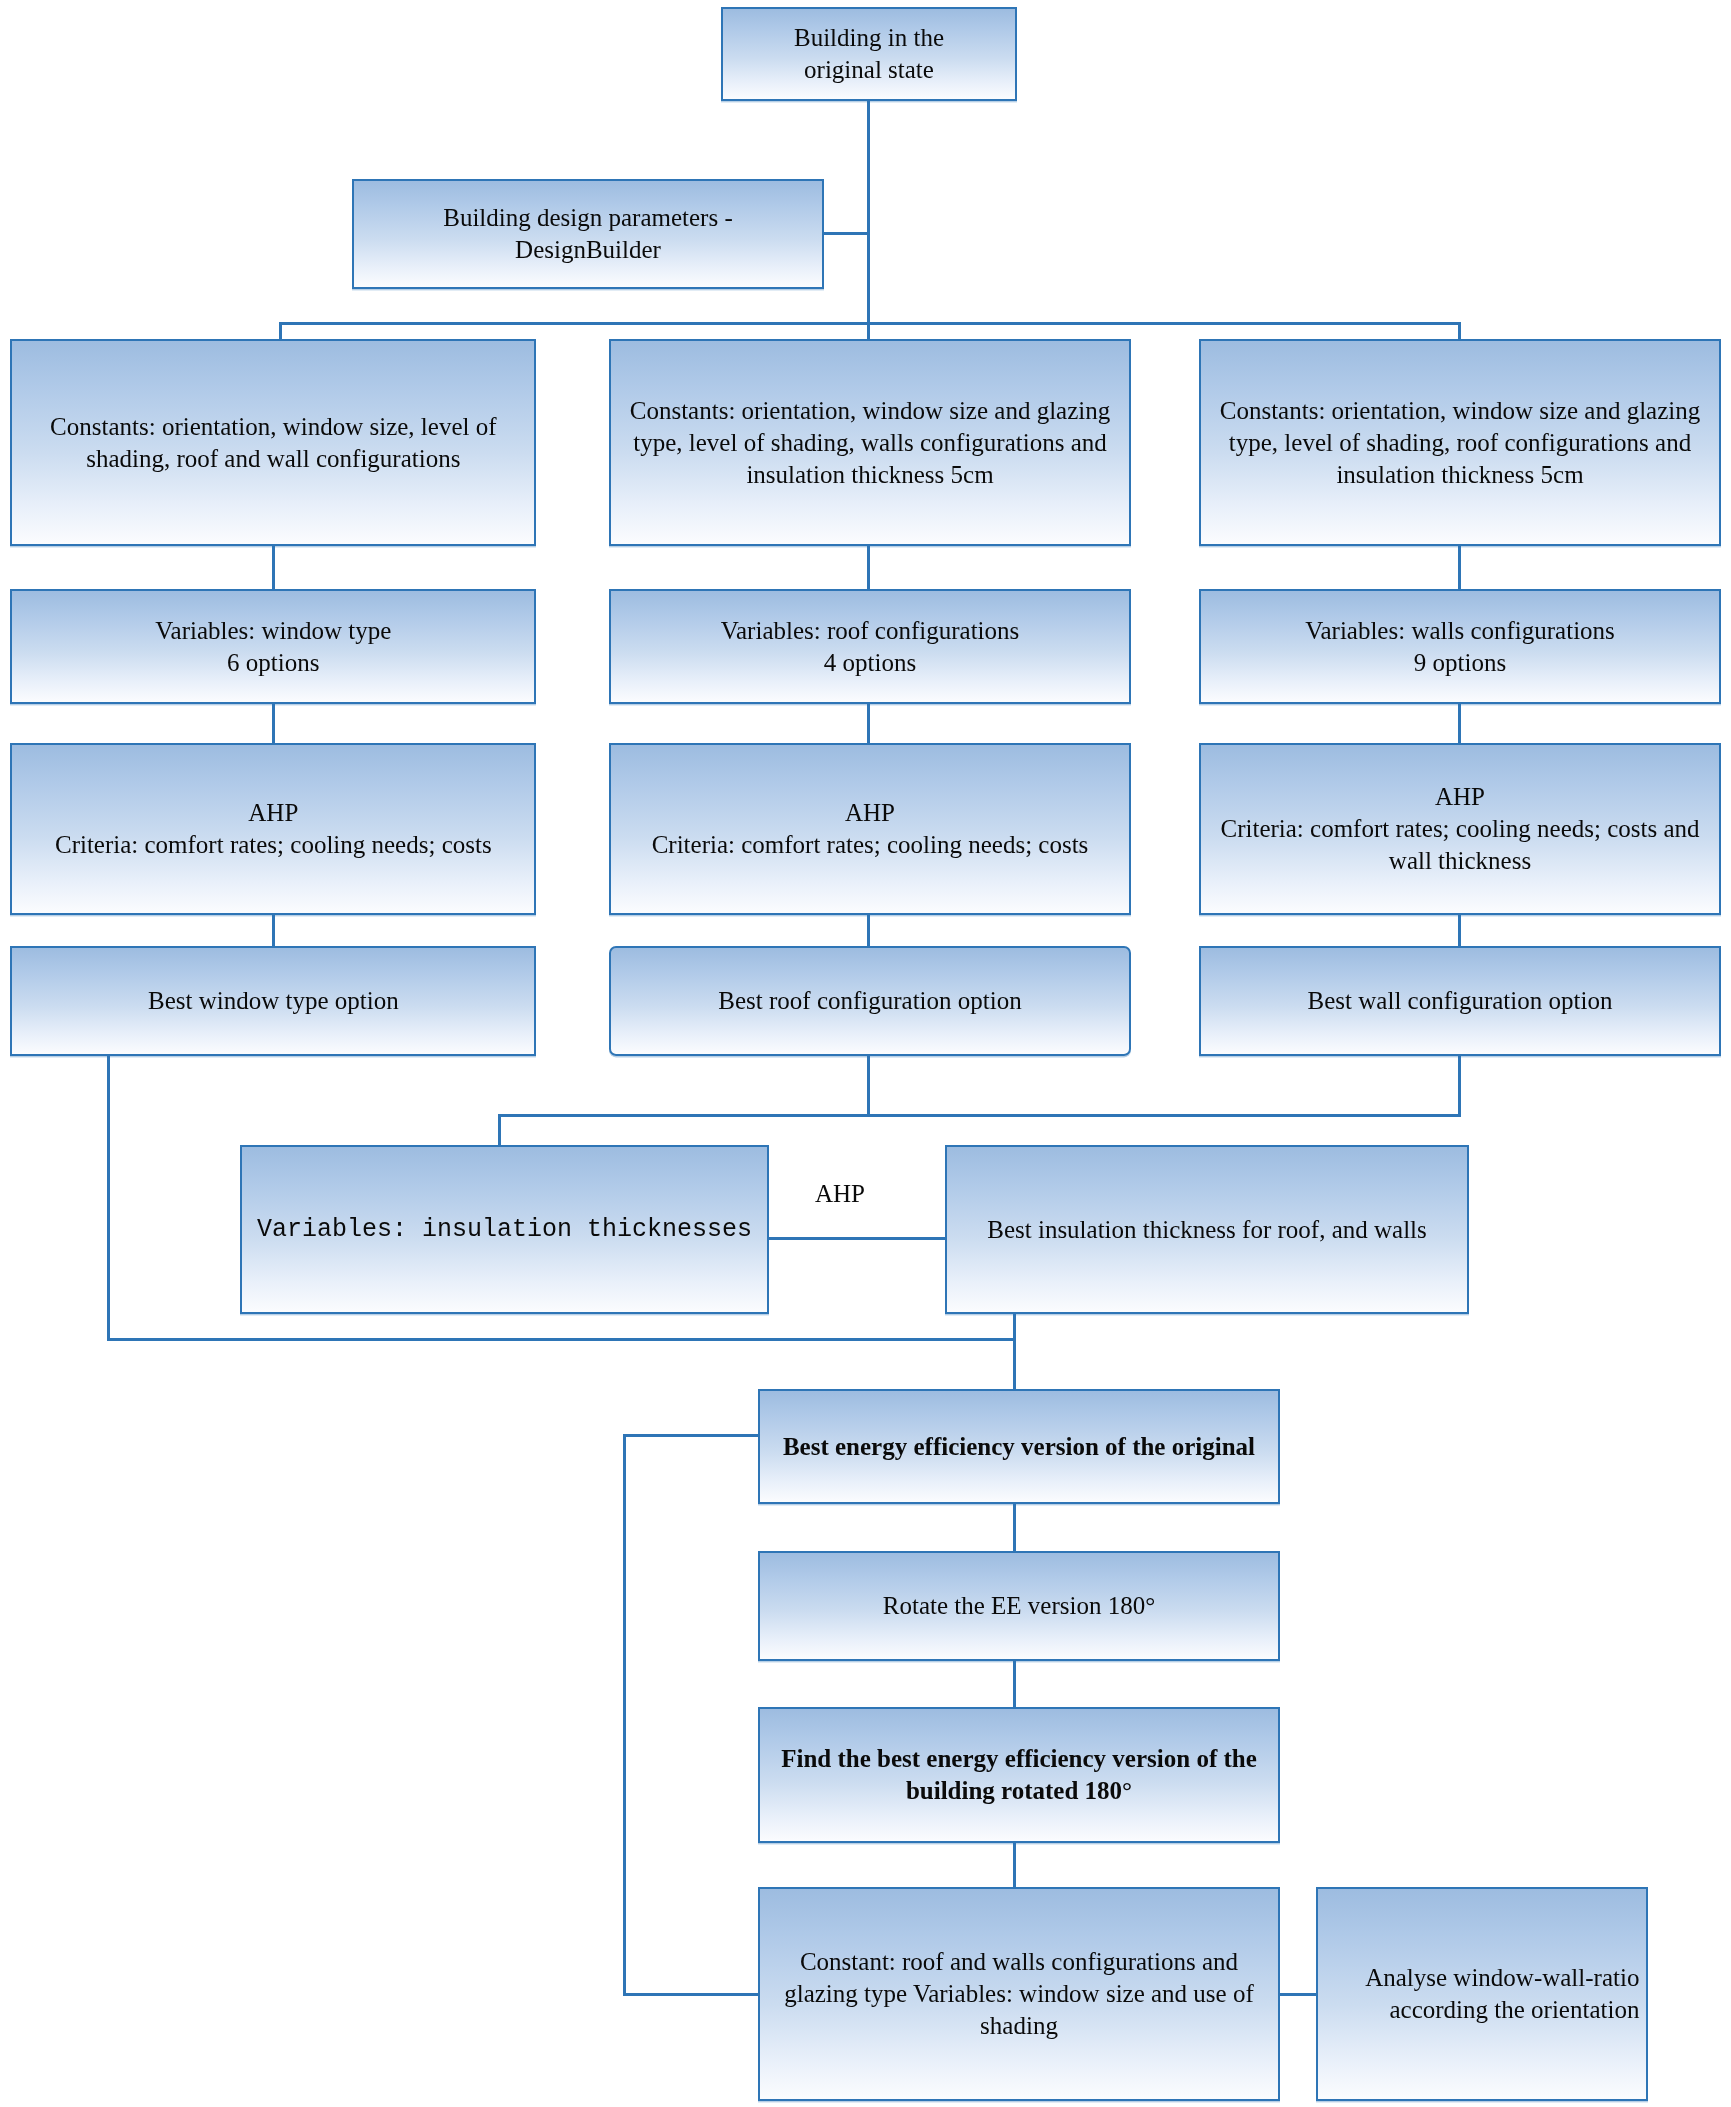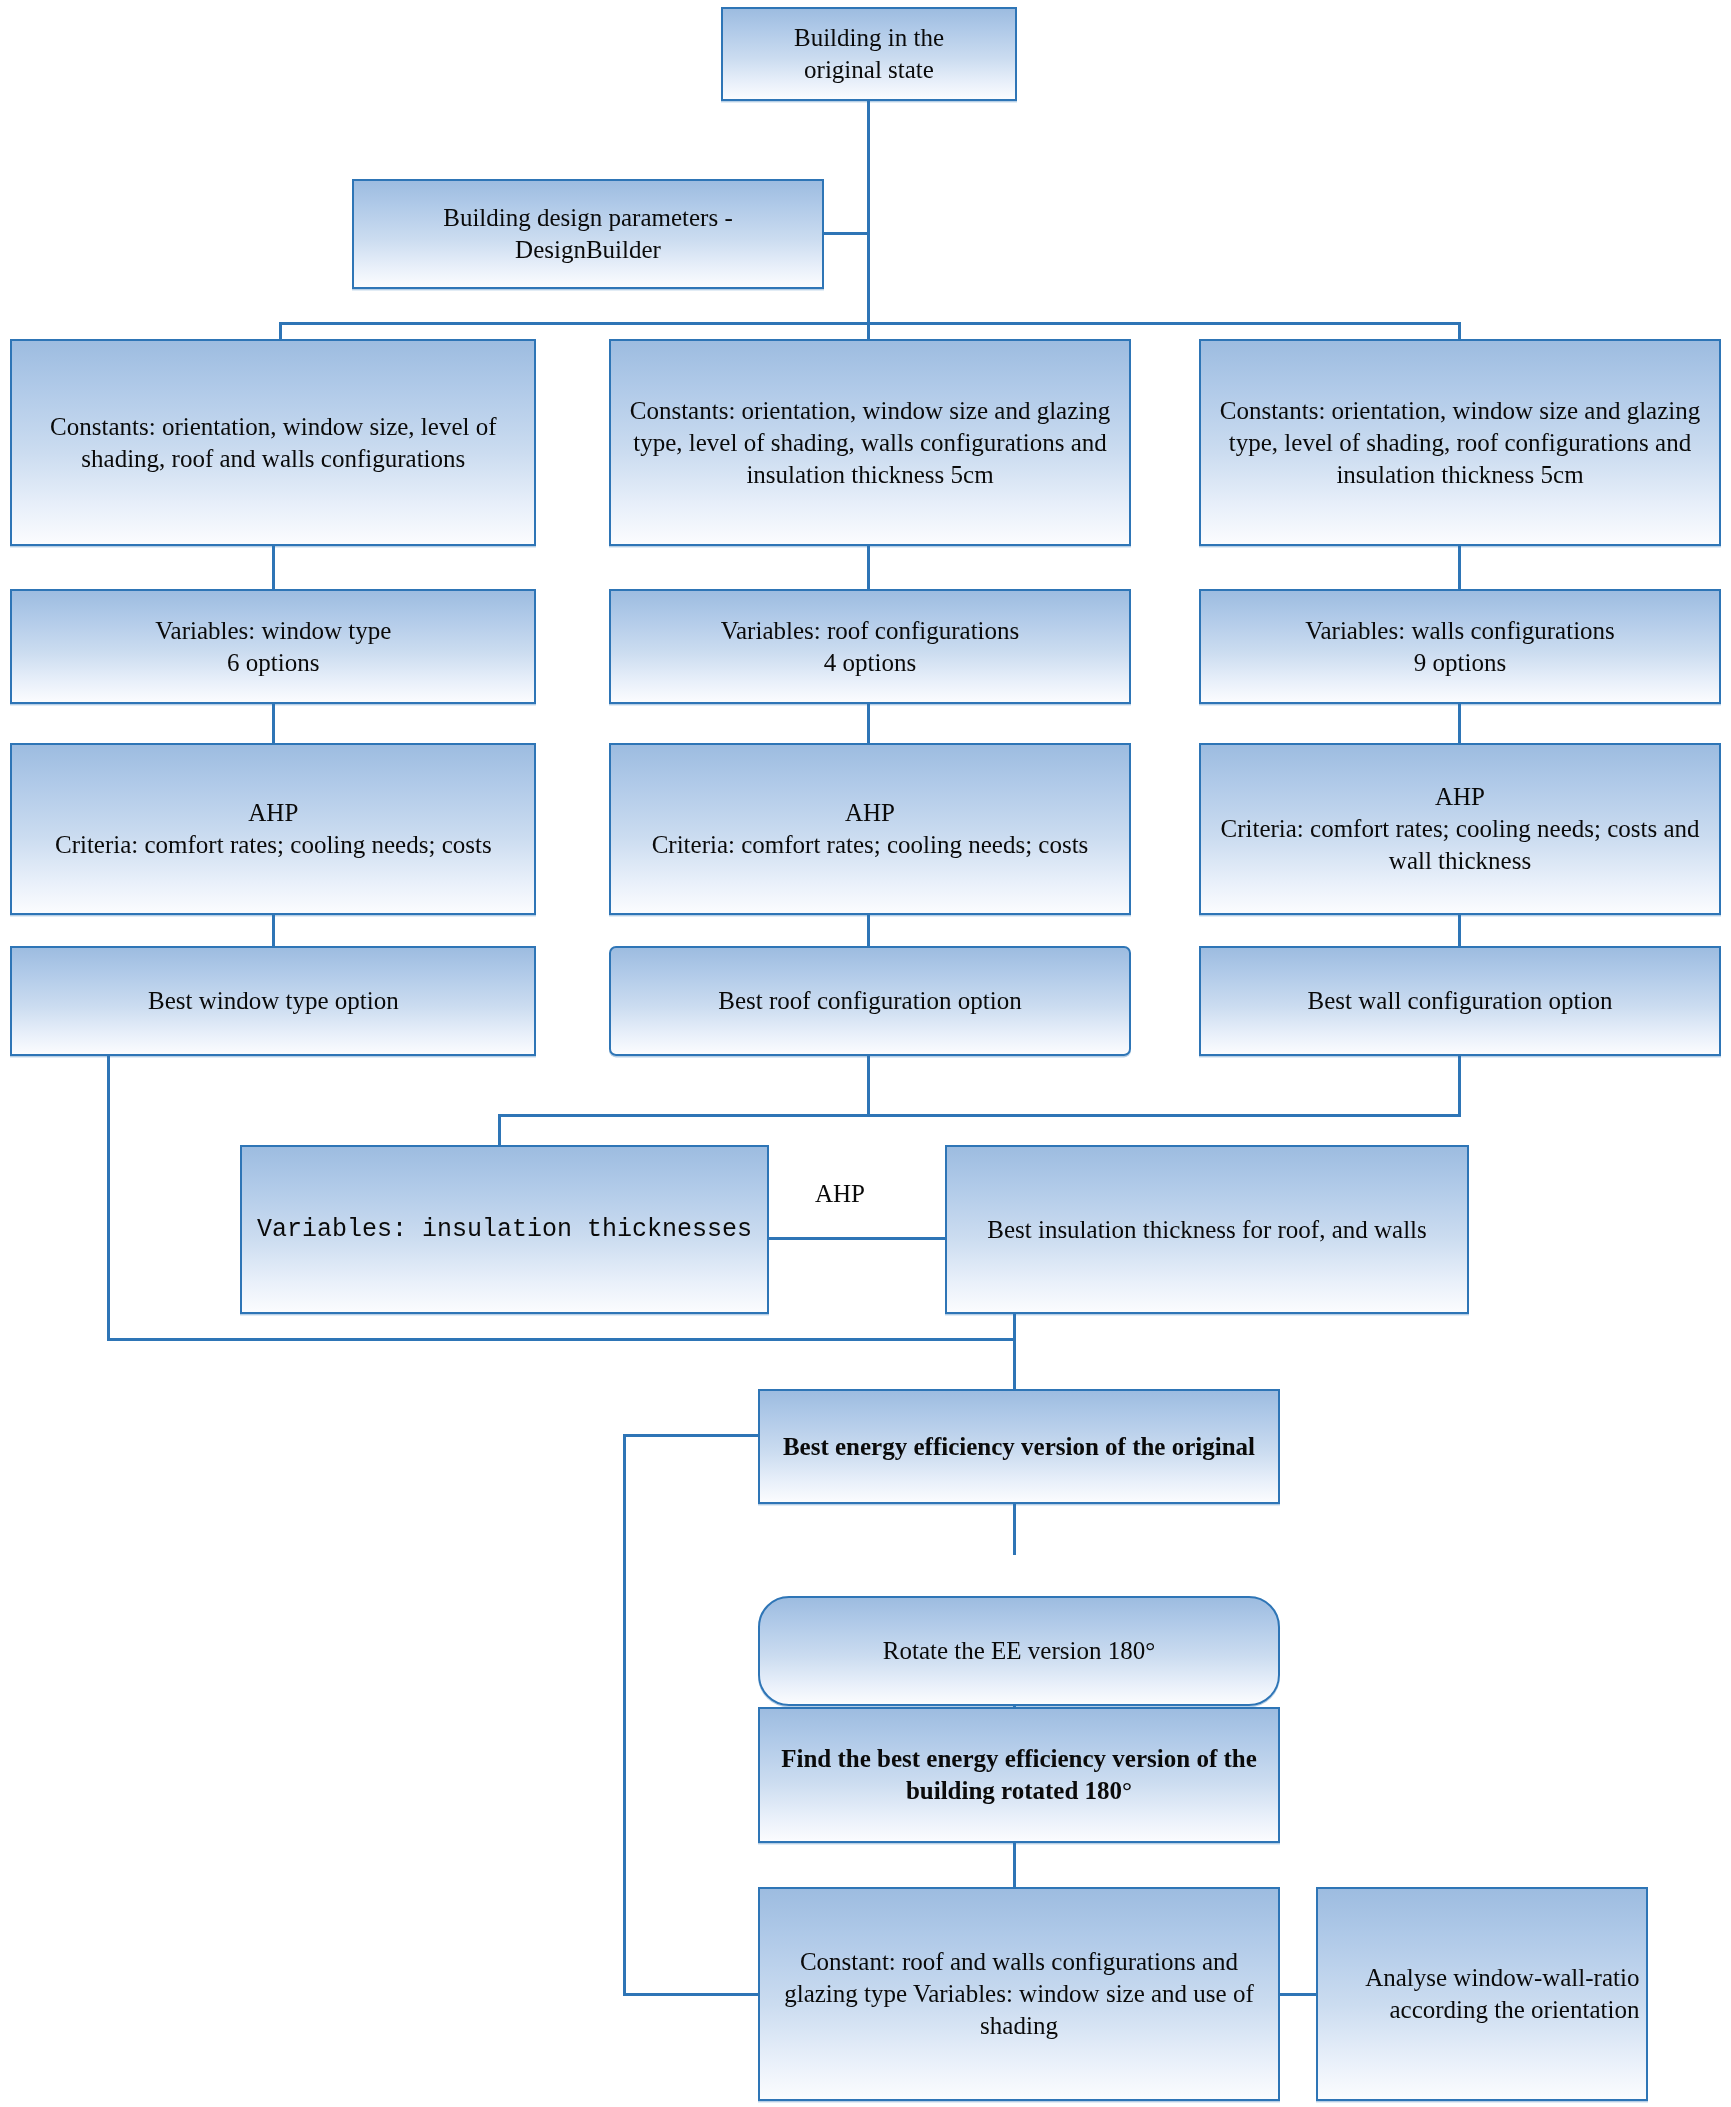--- a/index.html
+++ b/index.html
@@ -62,21 +62,21 @@
 
   <div class="ln lnh" style="left:824px;top:232px;width:45px;height:2.8px;"></div>
 
   <div class="ln lnh" style="left:279px;top:322px;width:1182px;height:2.8px;"></div>
   <div class="ln lnv" style="left:279px;top:322px;width:2.8px;height:40px;"></div>
   <div class="ln lnv" style="left:1458px;top:322px;width:2.8px;height:40px;"></div>
 
   <div class="ln lnv" style="left:867px;top:322px;width:2.8px;height:40px;"></div>
 
   <div class="box" style="left:10.3px;top:339px;width:526px;height:207px;">
-    <span class="txt">Constants: orientation, window size, level of shading, roof and walls configurations</span>
+    <span class="txt">Constants: orientation, window size, level of shading, roof and wall configurations</span>
   </div>
   <div class="box" style="left:609px;top:339px;width:522px;height:207px;">
     <span class="txt">Constants: orientation, window size and glazing type, level of shading, walls configurations and insulation thickness 5cm</span>
   </div>
   <div class="box" style="left:1199px;top:339px;width:522px;height:207px;">
     <span class="txt">Constants: orientation, window size and glazing type, level of shading, roof configurations and insulation thickness 5cm</span>
   </div>
 
   <div class="ln lnv" style="left:272px;top:546px;width:2.8px;height:46px;"></div>
   <div class="ln lnv" style="left:867px;top:546px;width:2.8px;height:46px;"></div>
@@ -143,21 +143,21 @@
   <div class="ln lnv" style="left:1013px;top:1314px;width:2.8px;height:26px;"></div>
 
   <div class="ln lnv" style="left:1013px;top:1338px;width:2.8px;height:55px;"></div>
 
   <div class="box bold" style="left:758px;top:1389px;width:522px;height:115px;">
     <span class="txt">Best energy efficiency version of the original</span>
   </div>
 
   <div class="ln lnv" style="left:1013px;top:1504px;width:2.8px;height:51px;"></div>
 
-  <div class="box" style="left:758px;top:1596px;width:522px;height:110px;border-radius:31px;">
+  <div class="box" style="left:758px;top:1551px;width:522px;height:110px;">
     <span class="txt">Rotate the EE version 180°</span>
   </div>
 
   <div class="ln lnv" style="left:1013px;top:1661px;width:2.8px;height:49px;"></div>
 
   <div class="box bold" style="left:758px;top:1707px;width:522px;height:136px;">
     <span class="txt">Find the best energy efficiency version of the building rotated 180°</span>
   </div>
 
   <div class="ln lnv" style="left:1013px;top:1843px;width:2.8px;height:47px;"></div>

